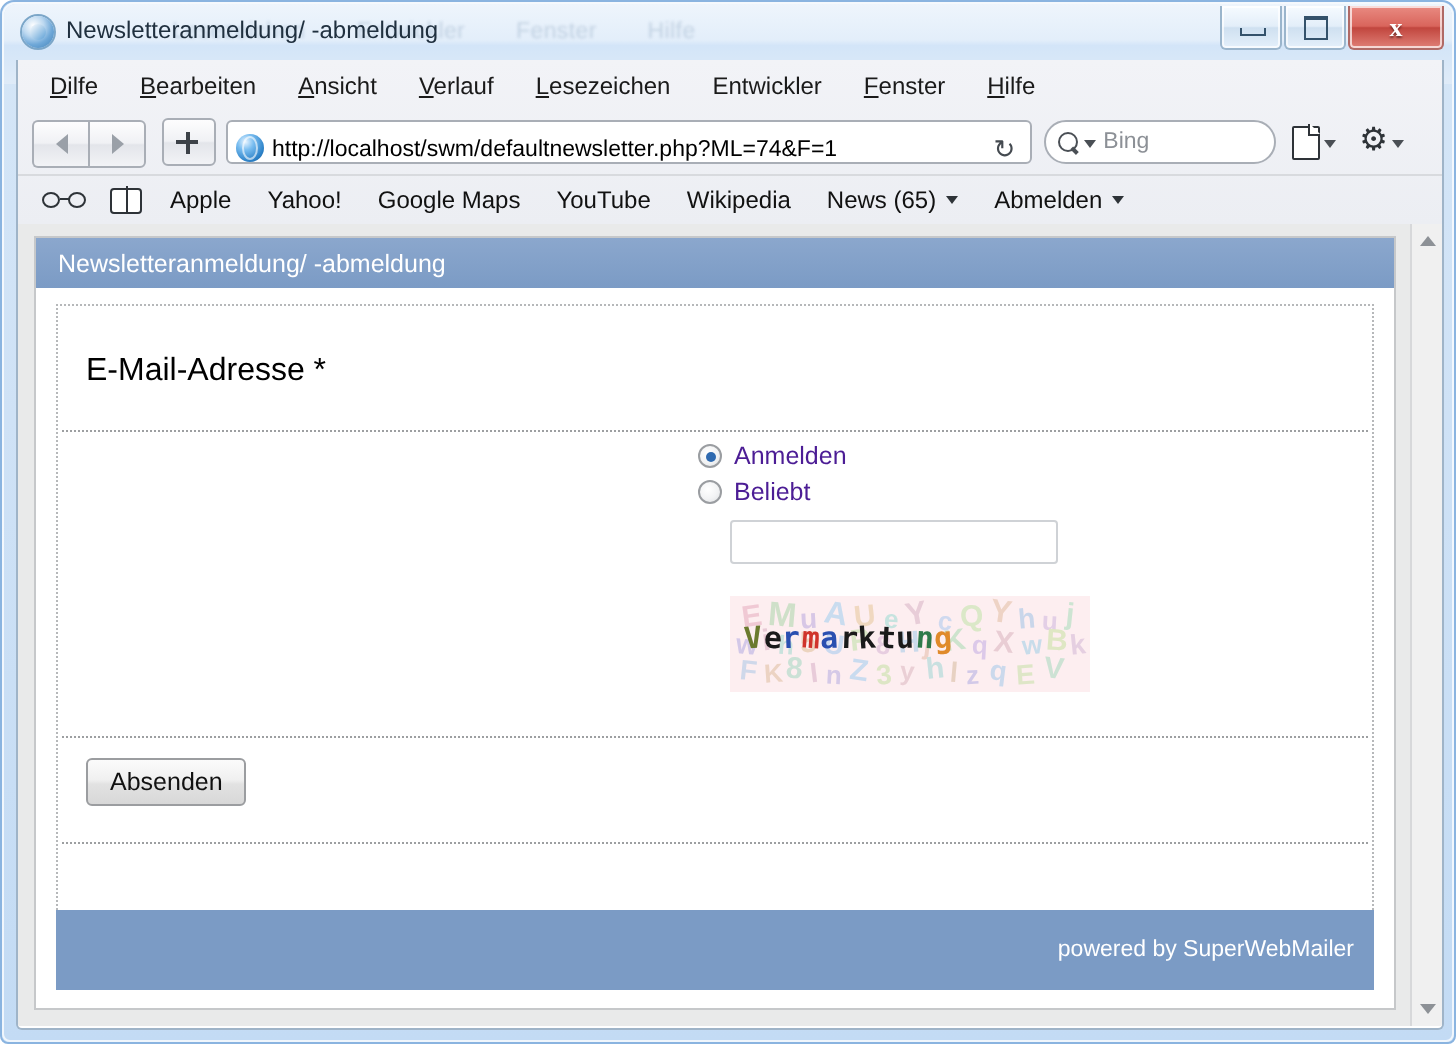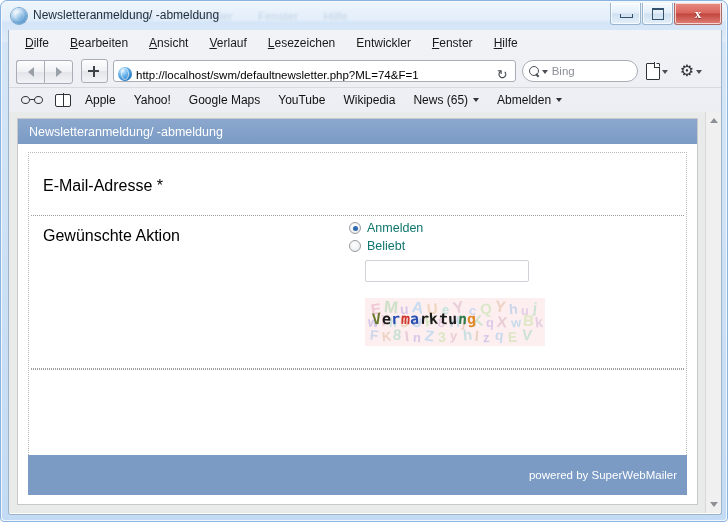--- a/index.html
+++ b/index.html
@@ -492,21 +492,21 @@
   .radio.on::after {
     content: "";
     position: absolute;
     left: 2.5px; top: 2.5px;
     width: 5px; height: 5px;
     border-radius: 50%;
     background: #2f6ab0;
   }
   .radio-label {
     font-size: 12.5px;
-    color: #0f766e;
+    color: #4c1d95;
   }
 
   .captcha-row { position: relative; height: 112px; }
   .captcha-lbl {
     position: absolute;
     left: 14px; top: 6px;
     font-size: 12.5px;
     color: #111111;
     line-height: 16px;
     width: 300px;
@@ -742,21 +742,20 @@
 
         <div class="form-area">
 
           <div class="email-row">
             <div class="lbl email-lbl">E-Mail-Adresse *</div>
           </div>
 
           <div class="sep"></div>
 
           <div class="action-row">
-            <div class="lbl action-lbl">Gewünschte Aktion</div>
             <div class="radios">
               <div class="radio-line">
                 <span class="radio on"></span>
                 <span class="radio-label">Anmelden</span>
               </div>
               <div class="radio-line">
                 <span class="radio"></span>
                 <span class="radio-label">Beliebt</span>
               </div>
             </div>
@@ -806,20 +805,23 @@
                 <span class="noise" style="left: 118px; top: 32px; font-size: 13px; color: rgb(210, 201, 232); transform: rotate(-3deg);">z</span>
                 <span class="noise" style="left: 130px; top: 29px; font-size: 14px; color: rgb(203, 217, 236); transform: rotate(7deg);">q</span>
                 <span class="noise" style="left: 143px; top: 31px; font-size: 14px; color: rgb(222, 230, 199); transform: rotate(-4deg);">E</span>
                 <span class="noise" style="left: 157px; top: 28px; font-size: 15px; color: rgb(205, 226, 212); transform: rotate(6deg);">V</span>
                 <div class="captcha-word"><span style="color: rgb(107, 122, 46); transform: rotate(-5deg);">V</span><span style="color: rgb(26, 26, 26); transform: rotate(3deg);">e</span><span style="color: rgb(42, 79, 176); transform: rotate(-2deg);">r</span><span style="color: rgb(208, 52, 44); transform: rotate(4deg);">m</span><span style="color: rgb(42, 79, 176); transform: rotate(-3deg);">a</span><span style="color: rgb(26, 26, 26); transform: rotate(2deg);">r</span><span style="color: rgb(26, 26, 26); transform: rotate(-4deg);">k</span><span style="color: rgb(26, 26, 26); transform: rotate(3deg);">t</span><span style="color: rgb(26, 26, 26); transform: rotate(-2deg);">u</span><span style="color: rgb(47, 122, 74); transform: rotate(4deg);">n</span><span style="color: rgb(224, 138, 42); transform: rotate(-3deg);">g</span></div>
             </div>
           </div>
 
           <div class="sep"></div>
 
+          <div class="submit-row">
+            <button class="submit-btn">Absenden</button>
+          </div>
 
           <div class="sep"></div>
 
 
         </div>
 
         <div class="page-footer">
           <span>powered by SuperWebMailer</span>
         </div>
 

